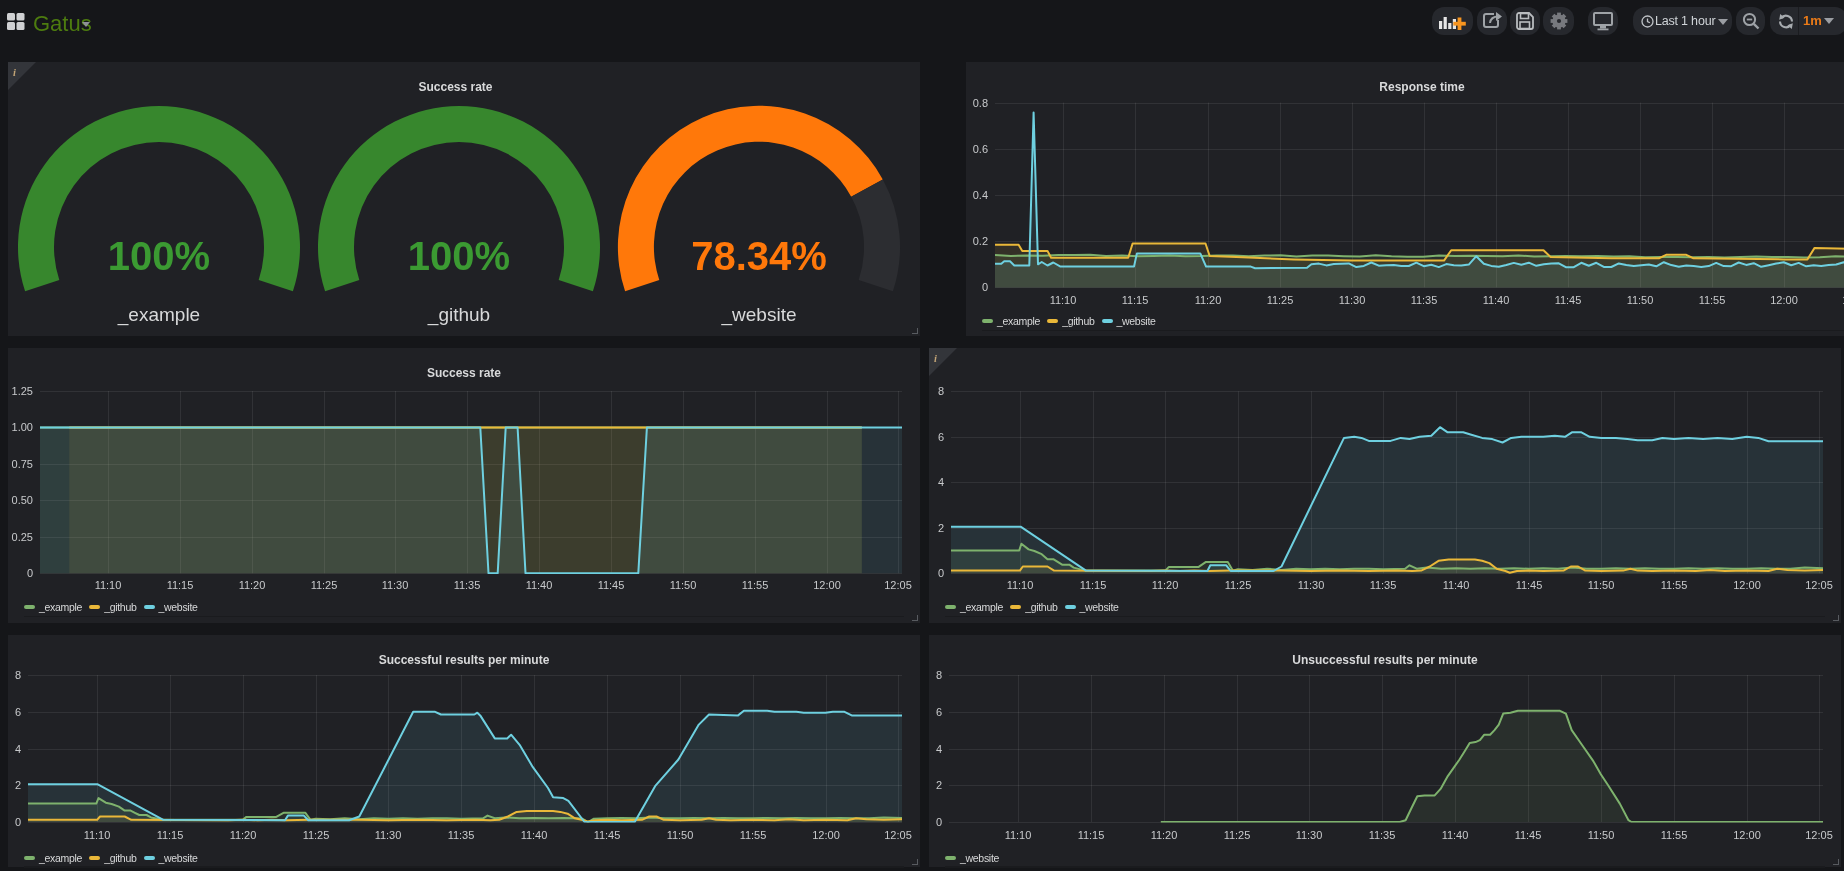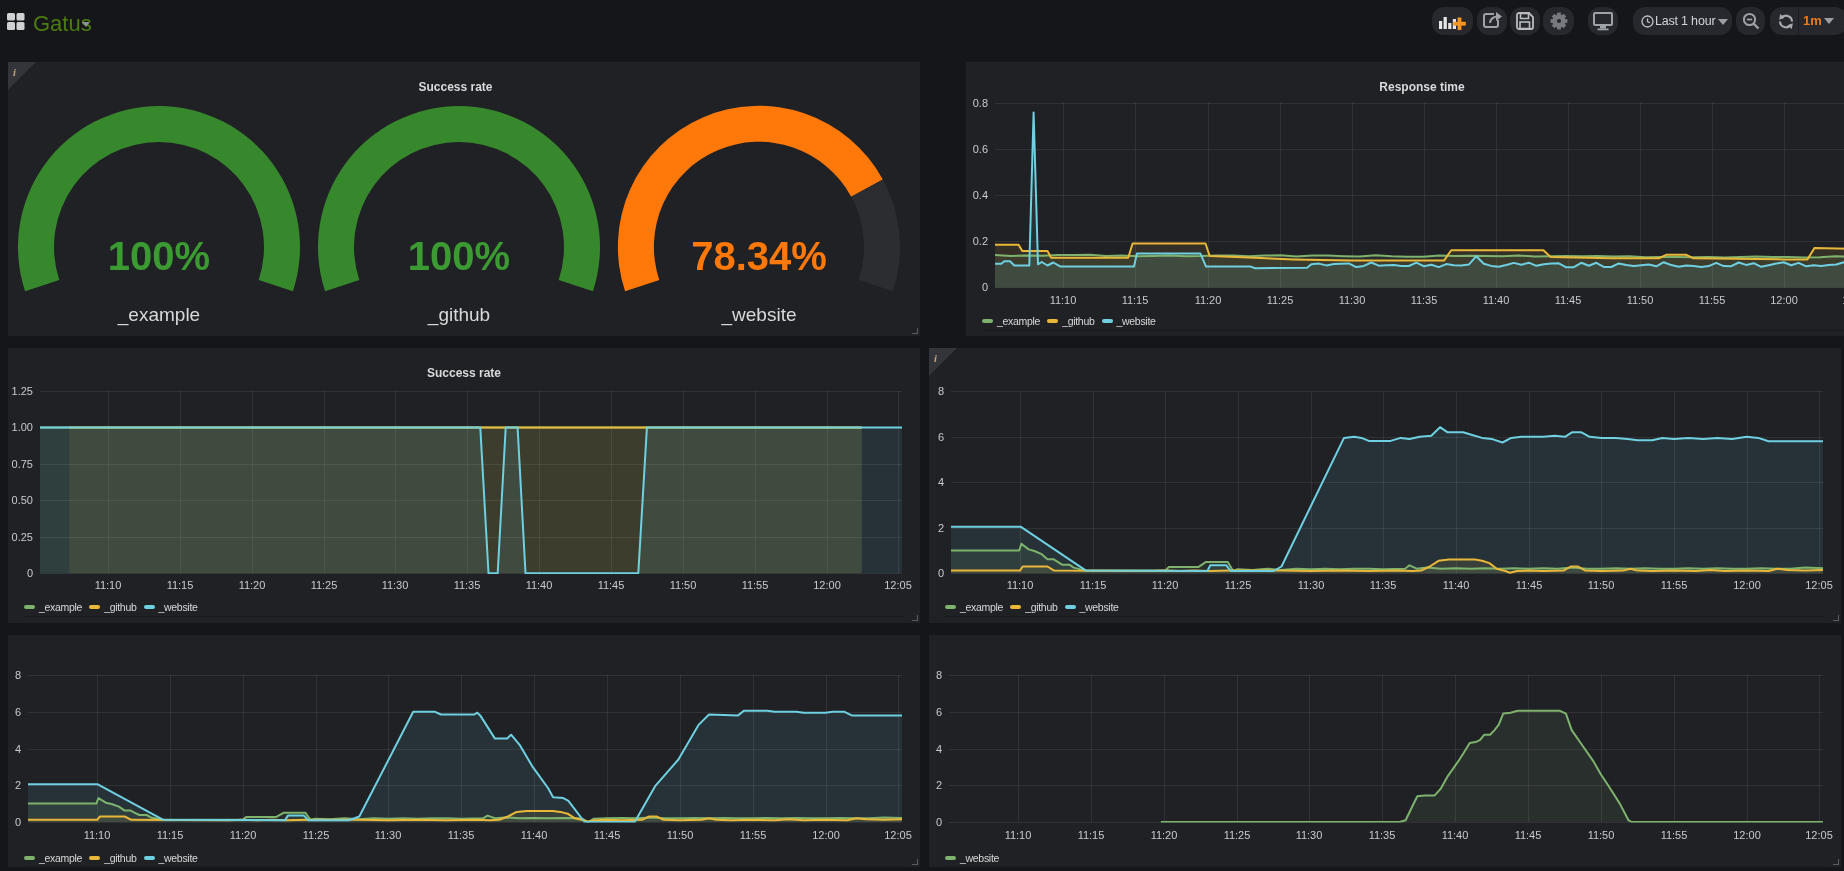--- a/index.html
+++ b/index.html
@@ -324,20 +324,21 @@
       <span class="ln">_website</span>
     </div>
     <div style="position:absolute;left:16px;right:16px;top:267.5px;height:1.5px;background:#1a1b1e"></div>
     <svg class="corner" width="28" height="28">
       <polygon points="0,0 28,0 0,28" fill="#33353a"></polygon>
 <text x="5" y="14" font-size="10.5" font-weight="bold" font-style="italic" font-family="Liberation Serif,serif" fill="#c3a576">i</text>
     </svg>
     <div class="rsz"></div>
   </div>
 <div class="panel" style="left:8px;top:635px;width:912px;height:232px">
+    <div class="ptitle" style="top:6px">Successful results per minute</div>
     <svg class="csvg" width="912" height="232" viewBox="0 0 912 232">
       <defs>
         <clipPath id="clipp5">
           <rect x="20" y="32" width="874" height="155.6"></rect>
         </clipPath>
       </defs>
       <g stroke="rgba(255,255,255,0.08)" stroke-width="1">
         <line x1="20" y1="187.5" x2="894" y2="187.5"></line>
         <line x1="20" y1="150.5" x2="894" y2="150.5"></line>
         <line x1="20" y1="114.5" x2="894" y2="114.5"></line>
@@ -387,20 +388,21 @@
       <span class="ln">_example</span>
       <span class="sw" style="background:#EAB839"></span>
       <span class="ln">_github</span>
       <span class="sw" style="background:#6ED0E0"></span>
       <span class="ln">_website</span>
     </div>
     <div style="position:absolute;left:16px;right:16px;top:231.0px;height:1.5px;background:#1a1b1e"></div>
     <div class="rsz"></div>
   </div>
 <div class="panel" style="left:929px;top:635px;width:912px;height:232px">
+    <div class="ptitle" style="top:6px">Unsuccessful results per minute</div>
     <svg class="csvg" width="912" height="232" viewBox="0 0 912 232">
       <defs>
         <clipPath id="clipp6">
           <rect x="20" y="32" width="874" height="155.6"></rect>
         </clipPath>
       </defs>
       <g stroke="rgba(255,255,255,0.08)" stroke-width="1">
         <line x1="20" y1="187.5" x2="894" y2="187.5"></line>
         <line x1="20" y1="150.5" x2="894" y2="150.5"></line>
         <line x1="20" y1="114.5" x2="894" y2="114.5"></line>

